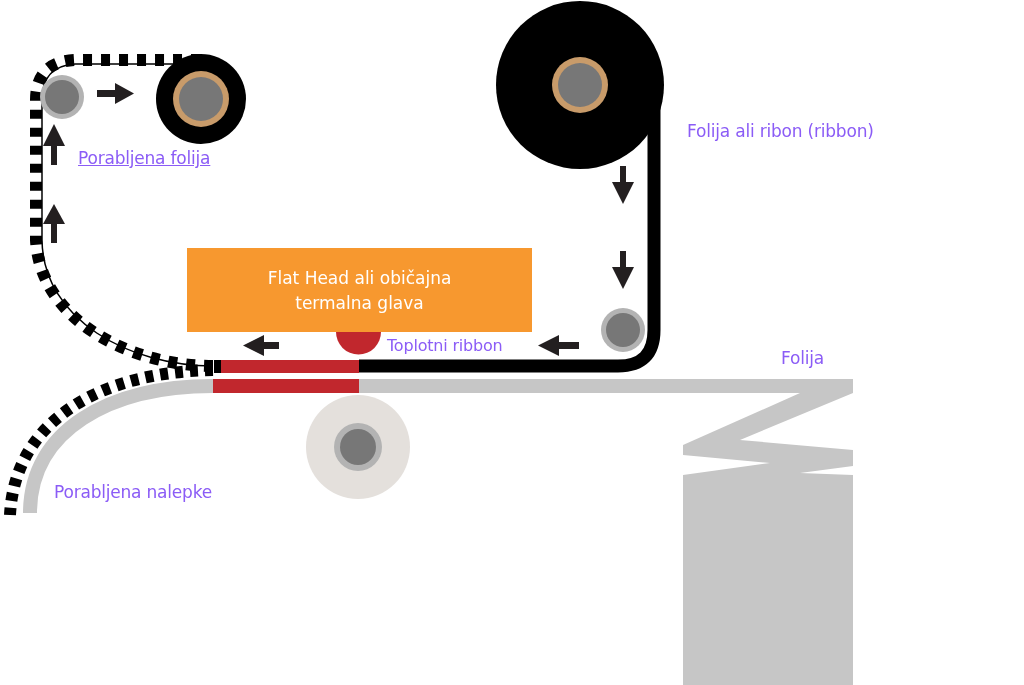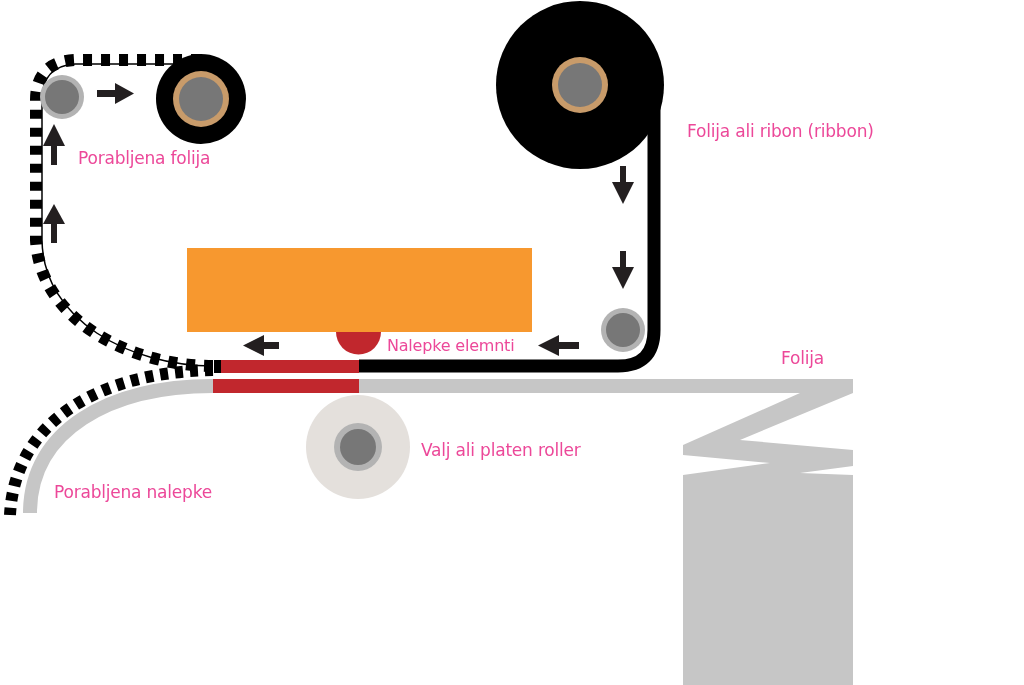--- a/index.html
+++ b/index.html
@@ -1,18 +1,18 @@
 <!DOCTYPE html>
 <html><head>
 <meta charset="utf-8">
 <style>
   html, body { margin:0; padding:0; background:#ffffff; }
   body { width:1024px; height:685px; overflow:hidden; position:relative; font-family:"Liberation Sans", sans-serif; }
   #stage { position:absolute; left:0; top:0; width:1024px; height:685px; }
-  .lbl { position:absolute; font-family:"DejaVu Sans", sans-serif; font-size:17px; color:#ec4899; white-space:nowrap; letter-spacing:-0.2px; }
+  .lbl { position:absolute; font-family:"DejaVu Sans", sans-serif; font-size:17px; color:#8b5cf6; white-space:nowrap; letter-spacing:-0.2px; }
   .head-text { position:absolute; left:187px; top:250px; width:345px; height:82px; display:flex; flex-direction:column; align-items:center; justify-content:center; color:#ffffff; font-family:"DejaVu Sans", sans-serif; font-size:17px; line-height:25px; text-align:center; }
 </style>
 </head>
 <body>
 
 <div id="stage">
 <svg width="1024" height="685" viewBox="0 0 1024 685">
 
   <rect x="683" y="475" width="170" height="210" fill="#c6c6c6"></rect>
 
@@ -80,20 +80,23 @@
           <rect x="262" y="342" width="17" height="7"></rect>
           <polygon points="264,335 243,345.5 264,356"></polygon>
         </g>
     <g>
           <rect x="557" y="342" width="22" height="7"></rect>
           <polygon points="559,335 538,345.5 559,356"></polygon>
         </g>
   </g>
 </svg>
 
+<div class="head-text">
+  <div>Flat Head ali običajna</div>
+  <div>termalna glava</div>
+</div>
 
-<div class="lbl" style="left:78px;top:148px;">Porabljena folija</div>
+<div class="lbl" style="left:78px;top:148px;text-decoration:underline;">Porabljena folija</div>
 <div class="lbl" style="left:687px;top:121px;">Folija ali ribon (ribbon)</div>
-<div class="lbl" style="left:387px;top:336px;font-size:16px;">Nalepke elemnti</div>
+<div class="lbl" style="left:387px;top:336px;font-size:16px;">Toplotni ribbon</div>
 <div class="lbl" style="left:781px;top:348px;">Folija</div>
-<div class="lbl" style="left:421px;top:440px;">Valj ali platen roller</div>
 <div class="lbl" style="left:54px;top:482px;">Porabljena nalepke</div>
 </div>
 
 </body></html>

